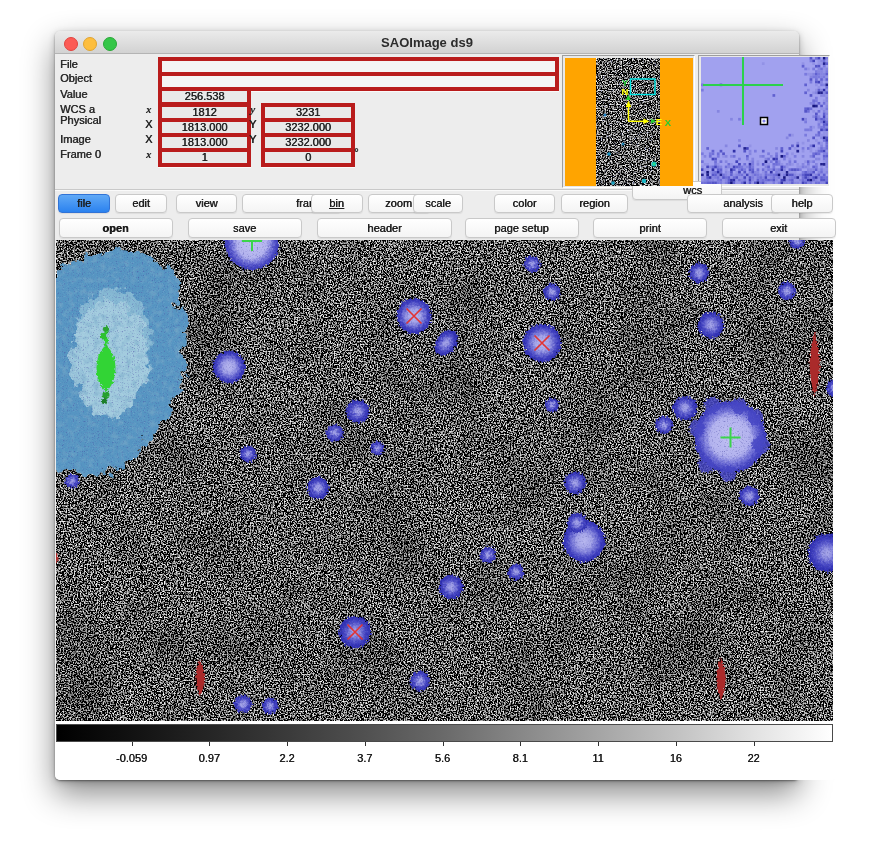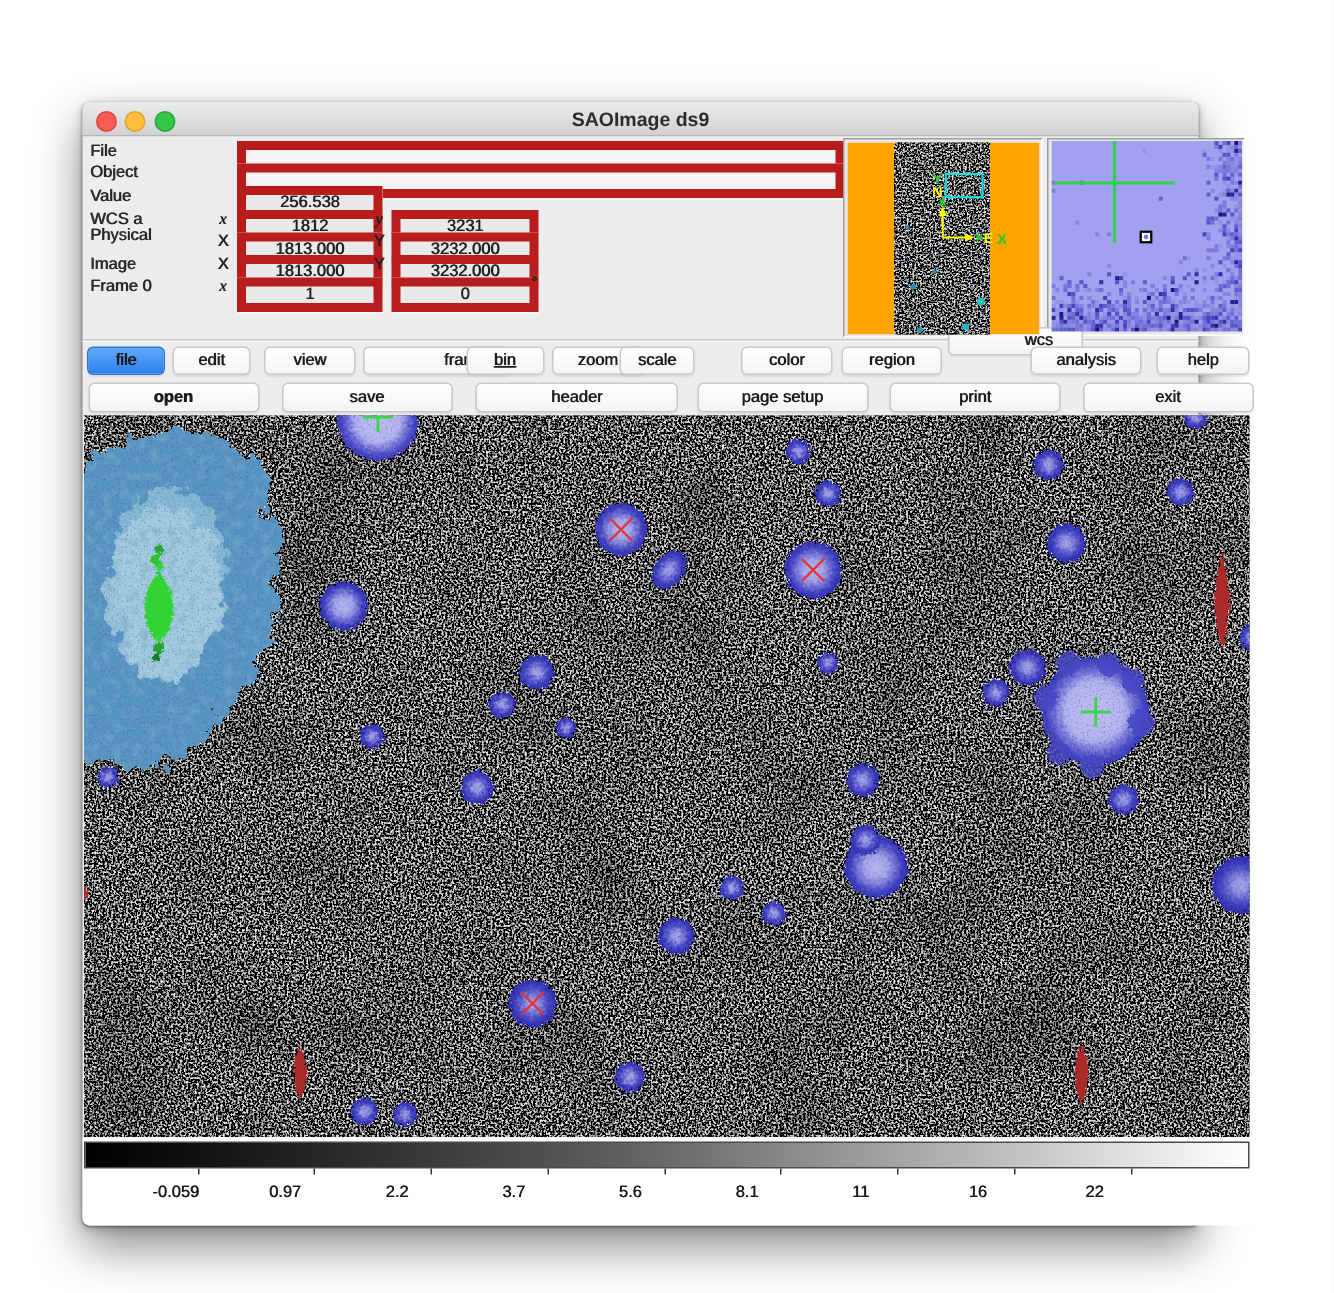--- a/index.html
+++ b/index.html
@@ -1,50 +1,50 @@
 <!DOCTYPE html>
 <html><head>
 <meta charset="utf-8">
 <style>
 html,body{margin:0;padding:0;background:#ffffff;width:889px;height:862px;overflow:hidden;
   font-family:"Liberation Sans",sans-serif;}
 #win{position:absolute;left:55px;top:31px;width:744px;height:749px;background:#ededed;
-  border-radius:5px;box-shadow:0 1px 2px rgba(0,0,0,.4),0 14px 32px rgba(0,0,0,.46),0 2px 7px rgba(0,0,0,.2);margin-top:37px;}
+  border-radius:5px;box-shadow:0 1px 2px rgba(0,0,0,.4),0 14px 32px rgba(0,0,0,.46),0 2px 7px rgba(0,0,0,.2);}
 #titlebar{position:absolute;left:0;top:0;width:100%;height:22px;
   background:linear-gradient(#ebebeb,#d2d2d2);border-bottom:1px solid #b4b4b4;
   border-radius:5px 5px 0 0;}
 .tl{position:absolute;top:6px;width:12px;height:12px;border-radius:50%;}
 #tl-r{left:9px;background:#fc5b55;border:0.5px solid #e1443f;}
 #tl-y{left:28px;background:#fdbe3e;border:0.5px solid #e0a431;}
 #tl-g{left:48px;background:#35c648;border:0.5px solid #2aa838;}
 #title{position:absolute;left:0;top:0;width:100%;height:22px;text-align:center;
   font-size:13px;font-weight:700;color:#2c2c2c;line-height:23px;}
 .lab{position:absolute;font-size:11px;font-weight:400;color:#2a2a2a;text-shadow:0.45px 0 0 #2a2a2a;height:14px;line-height:14px;}
-.fld{position:absolute;height:11px;background:#e9e9e9;border:6px solid #b91c1c;
+.fld{position:absolute;height:11px;background:#e9e9e9;border:4px solid #b91c1c;
   box-shadow:0 1px 0 #fafafa;font-size:11px;font-weight:400;color:#222;text-shadow:0.45px 0 0 #222;
   text-align:center;line-height:11px;}
 .fw{background:#f4f4f4;}
 .axl{position:absolute;font-size:11px;font-weight:400;color:#222;text-shadow:0.45px 0 0 #222;height:14px;line-height:14px;}
 .btn{position:absolute;height:17px;background:linear-gradient(#ffffff,#f4f4f4);
   border:1px solid #c9c9c9;border-radius:4px;font-size:11px;font-weight:400;color:#1c1c1c;text-shadow:0.45px 0 0 #1c1c1c;
   text-align:center;line-height:17px;box-shadow:0 1px 1px rgba(0,0,0,.07);}
 #btn-file{background:linear-gradient(#60a9f6,#2b82ef);border-color:#3173d6;}
 #sep{position:absolute;left:0;top:158px;width:100%;height:1px;background:#c9c9c9;
   box-shadow:0 1px 0 #fafafa;}
 #pannerbox,#magbox{position:absolute;background:#e8e8e8;border-top:1.5px solid #9e9e9e;
   border-left:1.5px solid #9e9e9e;border-bottom:1.5px solid #ffffff;border-right:1.5px solid #ffffff;}
 #pannerbox{left:507px;top:24px;width:131px;height:131px;}
 #magbox{left:643px;top:24px;width:130px;height:130px;}
 #imgarea{position:absolute;left:1px;top:209px;}
 #gapwhite{position:absolute;left:1px;top:690px;width:777px;height:3px;background:#fff;}
 #cbar{position:absolute;left:1px;top:693px;width:775px;height:16px;border:1px solid #4a4a4a;
   background:linear-gradient(90deg,#000000 0%,#121212 10%,#262626 20%,#3b3b3b 30%,#515151 40%,#6a6a6a 50%,#888888 60%,#a5a5a5 70%,#c2c2c2 80%,#e2e2e2 90%,#ffffff 100%);}
 #cbot{position:absolute;left:0;top:690px;width:781px;height:59px;background:#fff;border-radius:0 0 5px 5px;}
 .tick{position:absolute;top:711px;width:1px;height:4px;background:#333;}
-.tlab{position:absolute;top:721px;font-size:11px;color:#1a1a1a;text-shadow:0.35px 0 0 #1a1a1a;width:60px;margin-left:-30px;}
+.tlab{position:absolute;top:721px;font-size:11px;color:#1a1a1a;text-shadow:0.35px 0 0 #1a1a1a;text-align:center;width:60px;margin-left:-30px;}
 </style>
 </head>
 <body>
 <div id="win">
   <div id="cbot"></div>
   <div id="titlebar">
     <div id="title">SAOImage ds9</div>
     <div class="tl" id="tl-r"></div>
       <div class="tl" id="tl-y"></div>
       <div class="tl" id="tl-g"></div>
@@ -88,21 +88,21 @@
   <div class="btn" id="btn-file" style="left:3px;top:162.5px;width:50px;">file</div>
   <div class="btn" style="left:60px;top:162.5px;width:50px;">edit</div>
   <div class="btn" style="left:121px;top:162.5px;width:59px;">view</div>
   <div class="btn" style="left:186.5px;top:162.5px;width:59px;padding-left:38px;">frame</div>
   <div class="btn" style="left:255.5px;top:162.5px;width:50px;text-decoration:underline;">bin</div>
   <div class="btn" style="left:312.5px;top:162.5px;width:60px;">zoom</div>
   <div class="btn" style="left:358px;top:162.5px;width:48px;">scale</div>
   <div class="btn" style="left:439px;top:162.5px;width:59px;">color</div>
   <div class="btn" style="left:506px;top:162.5px;width:65px;">region</div>
   <div class="btn" style="left:577px;top:150px;width:57px;padding-left:31px;">wcs</div>
-  <div class="btn" style="left:632px;top:162.5px;width:72px;">analysis</div>
+  <div class="btn" style="left:632px;top:162.5px;width:72px;padding-left:19px;">analysis</div>
   <div class="btn" style="left:716px;top:162.5px;width:60px;">help</div>
 
   <div class="btn" style="left:3.5px;top:186.5px;width:112px;height:18px;line-height:18px;font-weight:bold;">open</div>
   <div class="btn" style="left:132.5px;top:186.5px;width:112px;height:18px;line-height:18px;">save</div>
   <div class="btn" style="left:262px;top:186.5px;width:133px;height:18px;line-height:18px;">header</div>
   <div class="btn" style="left:409.5px;top:186.5px;width:112px;height:18px;line-height:18px;">page setup</div>
   <div class="btn" style="left:538px;top:186.5px;width:112px;height:18px;line-height:18px;">print</div>
   <div class="btn" style="left:666.5px;top:186.5px;width:112px;height:18px;line-height:18px;">exit</div>
   <svg id="panner" style="position:absolute;left:510px;top:27px;" width="128" height="128">
     <defs>

